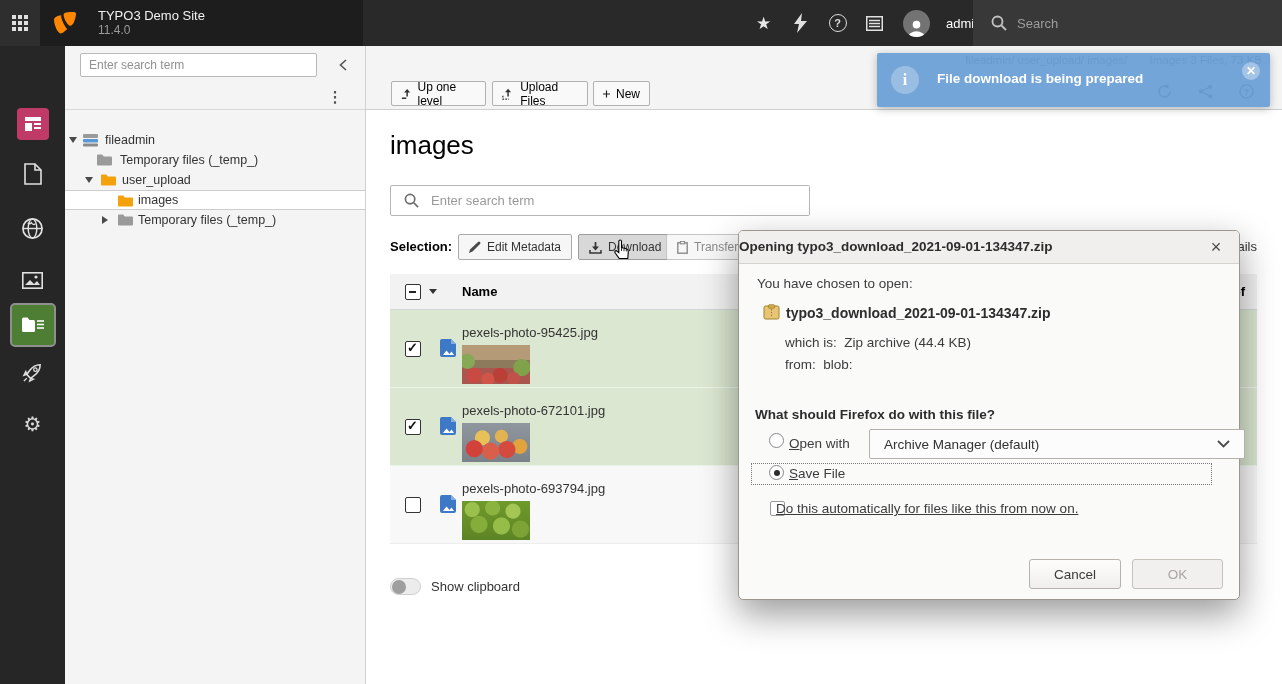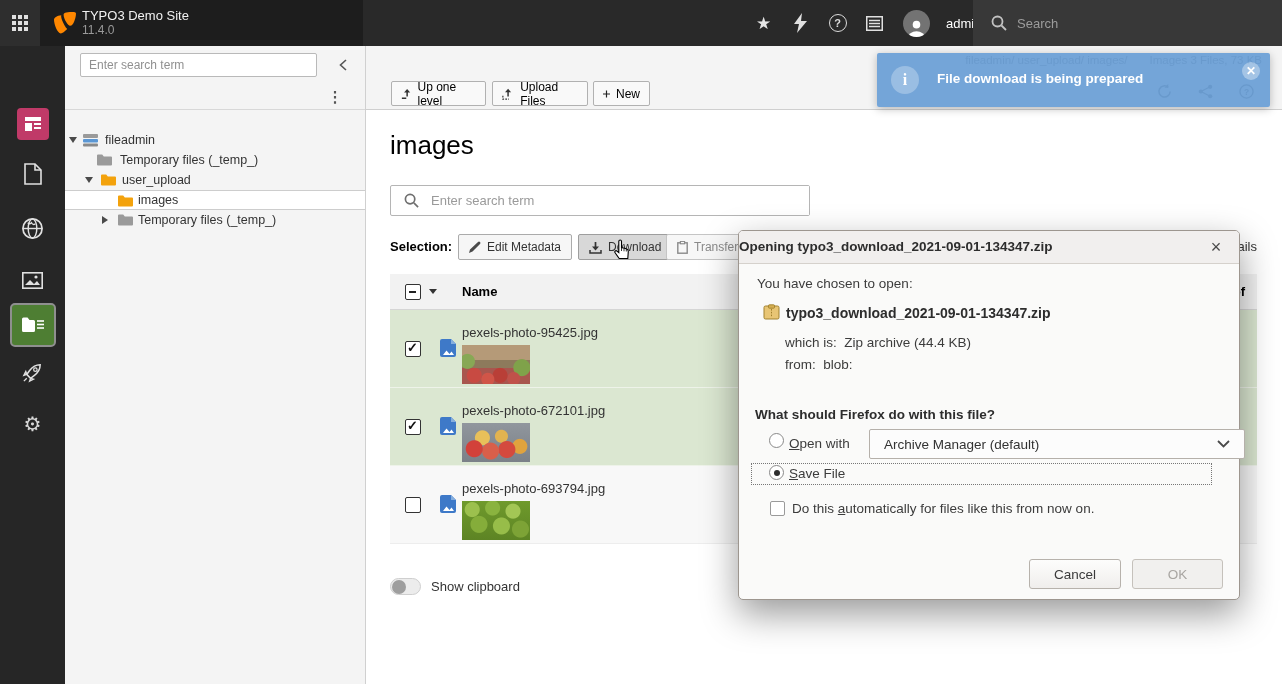--- a/index.html
+++ b/index.html
@@ -5,21 +5,21 @@
   * { margin:0; padding:0; box-sizing:border-box; }
   html,body { width:1282px; height:684px; }
   body { position:relative; font-family:"Liberation Sans",sans-serif; background:#fff; overflow:hidden; color:#333; }
   svg { display:block; }
 
   
   .topbar { position:absolute; left:0; top:0; width:1282px; height:46px; background:#292929; z-index:30; }
   .menu-toggle { position:absolute; left:0; top:0; width:40px; height:46px; background:#2e2e2e; display:flex; align-items:center; justify-content:center; cursor:pointer; }
   .brand { position:absolute; left:40px; top:0; width:323px; height:46px; background:#1d1d1d; display:flex; align-items:center; }
   .t3logo { margin-left:12px; }
-  .brand-text { margin-left:4px; line-height:1.15; }
+  .brand-text { margin-left:20px; line-height:1.15; }
   .brand-title { color:#f1f1f1; font-size:13px; }
   .brand-version { color:#9a9a9a; font-size:12px; }
   .top-icons { position:absolute; left:745px; top:0; height:46px; display:flex; align-items:center; gap:0; }
   .top-btn { width:37px; height:46px; display:flex; align-items:center; justify-content:center; cursor:pointer; }
   .star-glyph { color:#e6e6e6; font-size:17px; }
   .help-circle { width:18px; height:18px; border:1.5px solid #dcdcdc; border-radius:50%; color:#dcdcdc; font-size:11px; font-weight:bold; display:flex; align-items:center; justify-content:center; }
   .user-chip { height:46px; display:flex; align-items:center; gap:16px; padding:12px 10px; cursor:pointer; }
   .avatar { width:27px; height:27px; border-radius:50%; background:#737373; display:flex; align-items:flex-end; justify-content:center; overflow:hidden; }
   .user-name { color:#fff; font-size:13px; }
   .top-search { position:absolute; left:973px; top:0; width:309px; height:46px; background:#383838; display:flex; align-items:center; }
@@ -128,21 +128,21 @@
   .dlg-line { position:absolute; left:46px; }
   .dlg-question { position:absolute; left:16px; top:176px; font-weight:bold; color:#2d2d2d; }
   .radio { position:absolute; width:15px; height:15px; border-radius:50%; background:#fff; border:1px solid #8a8a8a; }
   .radio.sel::after { content:""; position:absolute; left:3.5px; top:3.5px; width:6px; height:6px; border-radius:50%; background:#2d2d2d; }
   .dlg-openwith-label { position:absolute; left:50px; top:205px; }
   .dlg-select { position:absolute; left:130px; top:198px; width:376px; height:30px; background:#fcfcfc; border:1px solid #b5b0aa; border-radius:2px; display:flex; align-items:center; padding:0 14px; cursor:pointer; }
   .dlg-select .sel-text { flex:1; color:#333; }
   .save-focus { position:absolute; left:12px; top:232px; width:461px; height:22px; border:1px dotted #777; }
   .dlg-save-label { position:absolute; left:50px; top:235px; }
   .dlg-check { position:absolute; left:31px; top:270px; width:15px; height:15px; background:#fff; border:1px solid #9a9a9a; border-radius:2px; }
-  .dlg-auto-label { position:absolute; left:53px; top:270px; }
+  .dlg-auto-label { position:absolute; left:37px; top:270px;text-decoration:underline; }
   .dlg-btn { position:absolute; top:328px; height:30px; border:1px solid #b7b2ac; border-radius:3px; background:linear-gradient(180deg,#fdfdfc,#f0eeec); display:flex; align-items:center; justify-content:center; font-size:13.5px; color:#3a3a3a; cursor:pointer; }
   .dlg-btn.disabled { color:#a8a5a1; background:#f1f0ee; border-color:#c5c1bb;justify-content:center; }
   u { text-decoration:underline; }
 
   .cursor { position:absolute; left:612px; top:238px; z-index:70; pointer-events:none; }
 </style>
 </head>
 <body>
 
 <div class="topbar">

